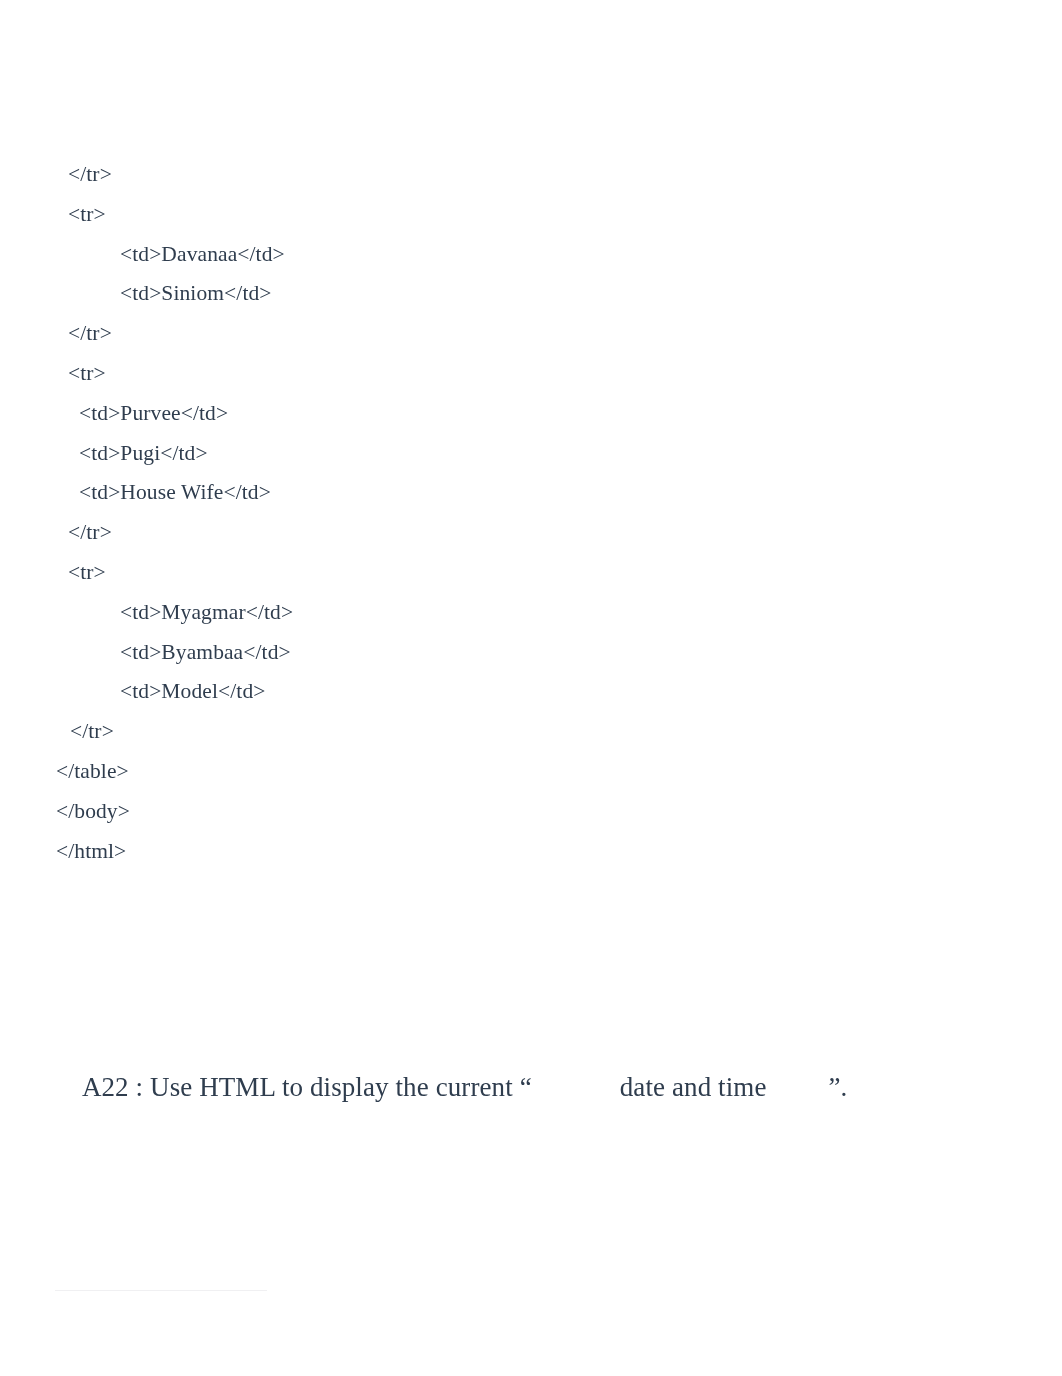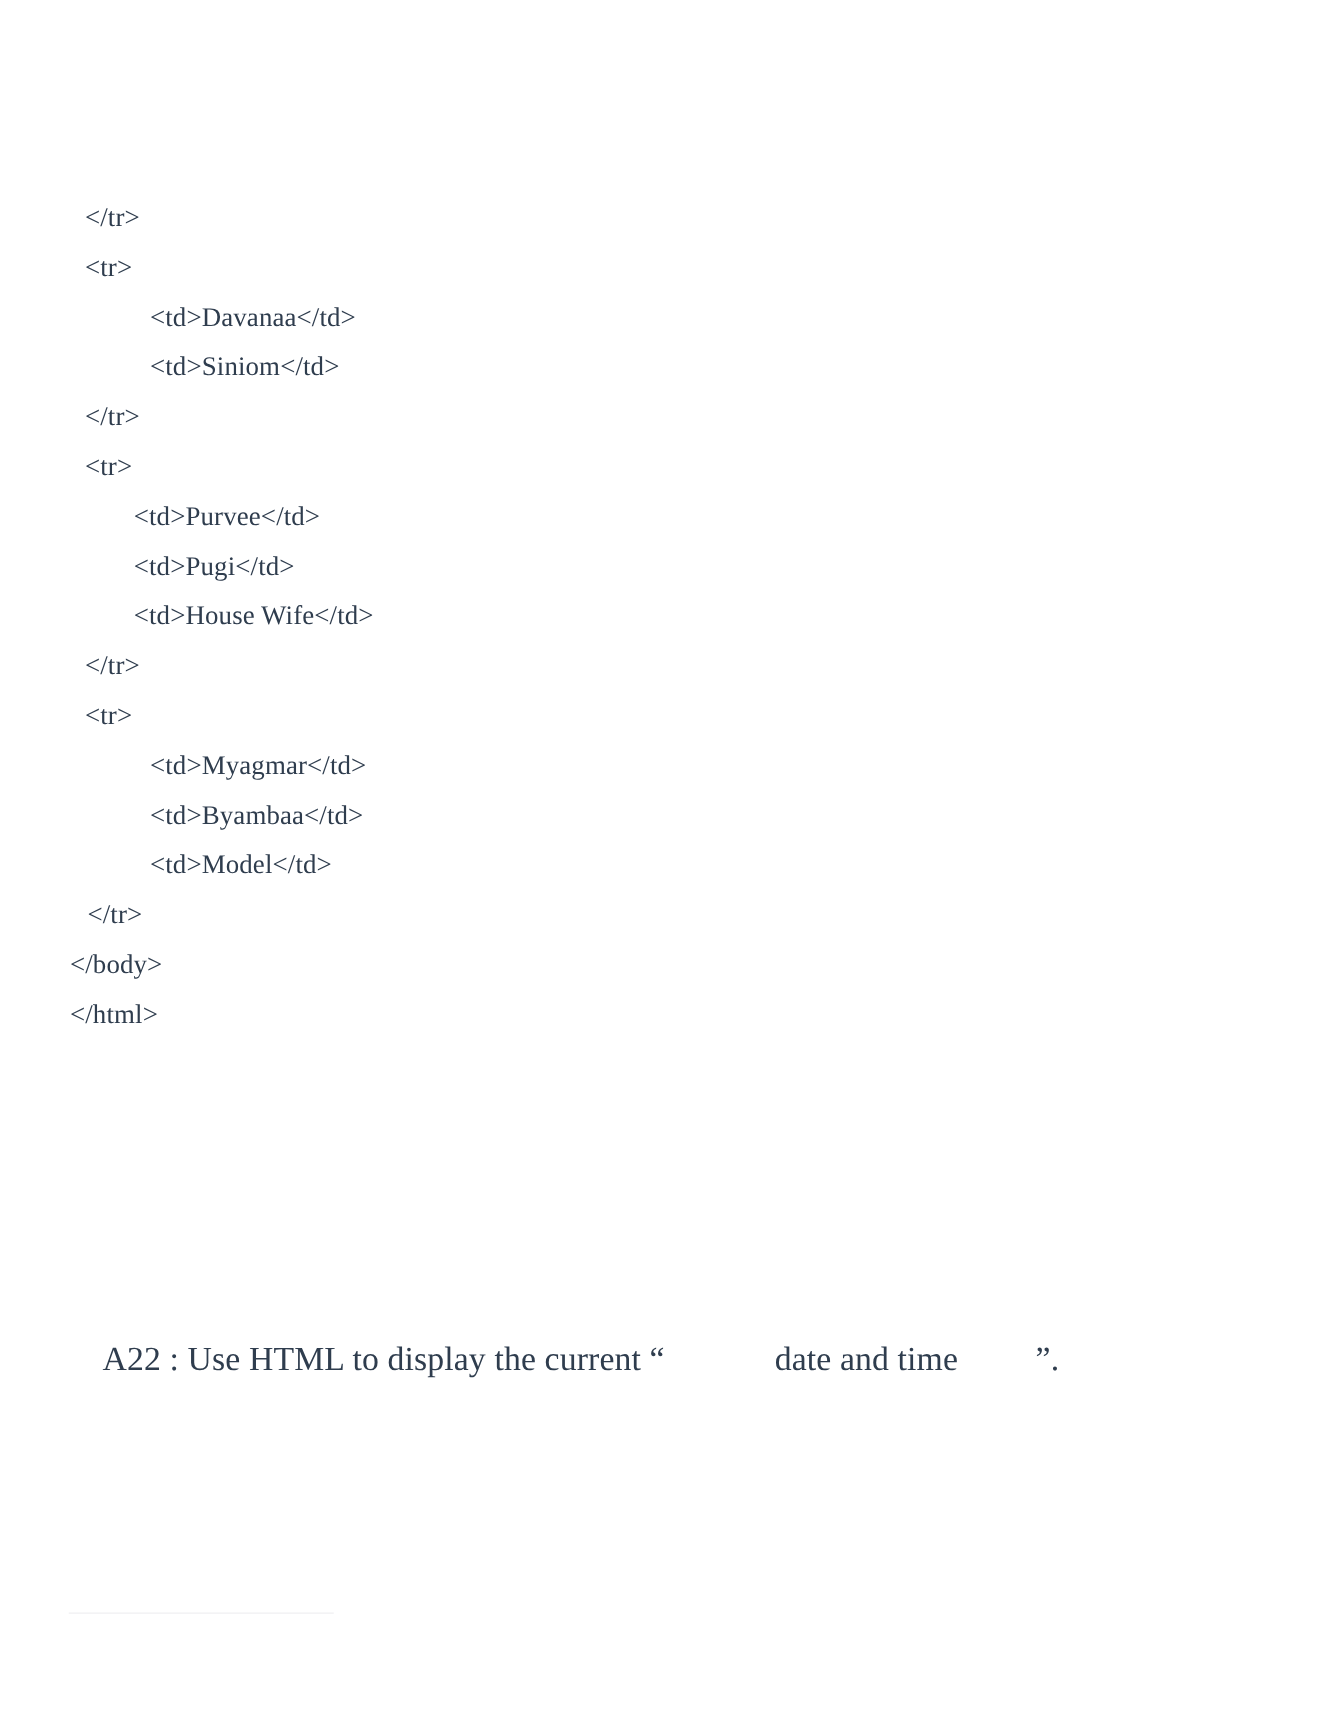--- a/index.html
+++ b/index.html
@@ -41,21 +41,21 @@
     white-space: pre;
     letter-spacing: 0.1px;
     height: 39.8px;
   }
 
   
   .ind-0  { padding-left: 56px; }
   .ind-1  { padding-left: 68px; }
   .ind-1b { padding-left: 70px; }
   .ind-2  { padding-left: 120px; }
-  .ind-2b { padding-left: 107px; }
+  .ind-2b { padding-left: 79px; }
 
   
   .spacer-block {
     position: absolute;
     left: 0;
     top: 880px;
     width: 1062px;
     height: 150px;
   }
 
@@ -100,20 +100,21 @@
       <div class="code-line ind-1">&lt;tr&gt;</div>
       <div class="code-line ind-2b">&lt;td&gt;Purvee&lt;/td&gt;</div>
       <div class="code-line ind-2b">&lt;td&gt;Pugi&lt;/td&gt;</div>
       <div class="code-line ind-2b">&lt;td&gt;House Wife&lt;/td&gt;</div>
       <div class="code-line ind-1">&lt;/tr&gt;</div>
       <div class="code-line ind-1">&lt;tr&gt;</div>
       <div class="code-line ind-2">&lt;td&gt;Myagmar&lt;/td&gt;</div>
       <div class="code-line ind-2">&lt;td&gt;Byambaa&lt;/td&gt;</div>
       <div class="code-line ind-2">&lt;td&gt;Model&lt;/td&gt;</div>
       <div class="code-line ind-1b">&lt;/tr&gt;</div>
+      <div class="code-line ind-0">&lt;/table&gt;</div>
       <div class="code-line ind-0">&lt;/body&gt;</div>
       <div class="code-line ind-0">&lt;/html&gt;</div>
     </div>
 
   <div class="spacer-block"></div>
 
   <div class="question-heading">
     <span class="q-label">A22</span><span> : Use HTML to display the current “</span><span class="q-gap-a"></span><span>date and time</span><span class="q-gap-b"></span><span>”.</span>
   </div>
 

